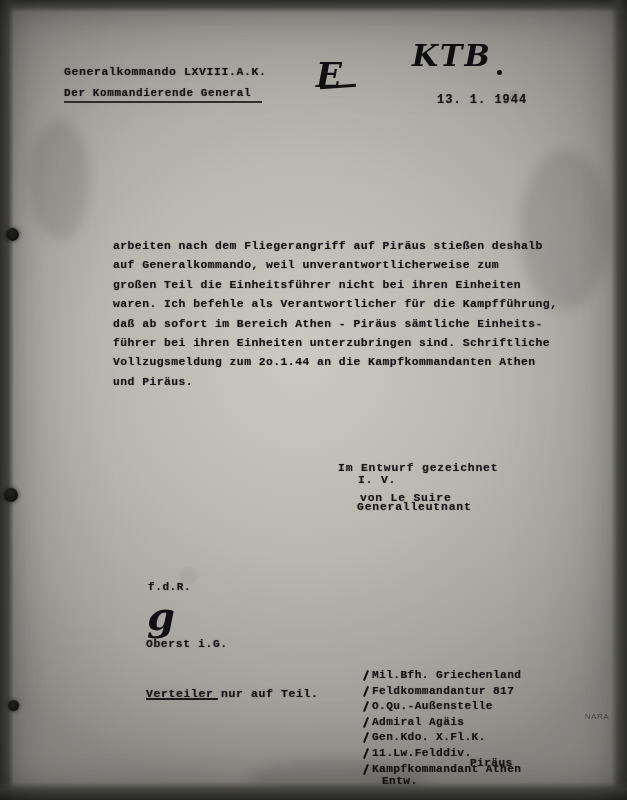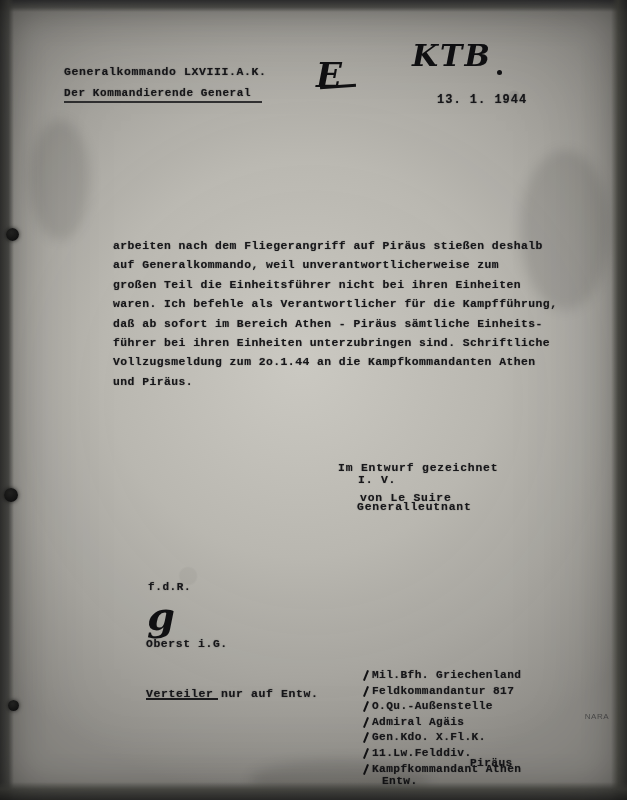--- a/index.html
+++ b/index.html
@@ -208,21 +208,21 @@
 
   <div class="center-line" id="sig-iv">I. V.</div>
   <div class="center-line" id="sig-entw">Im Entwurf gezeichnet</div>
   <div class="center-line" id="sig-von">von Le Suire</div>
   <div class="center-line" id="sig-gen">Generalleutnant</div>
 
   <div class="typed bold" id="fdr">f.d.R.</div>
   <div class="hand" id="hw-sig">g</div>
   <div class="typed bold" id="oberst">Oberst i.G.</div>
 
-  <div class="typed bold" id="verteiler"><span>Verteiler</span> <span>nur auf Entw.</span></div>
+  <div class="typed bold" id="verteiler"><span>Verteiler</span> <span>nur auf Teil.</span></div>
   <div id="verteiler-ul"></div>
 
   <div id="dist">
     <div class="dline"><span class="tick"></span><span>Mil.Bfh. Griechenland</span></div>
     <div class="dline"><span class="tick"></span><span>Feldkommandantur 817</span></div>
     <div class="dline"><span class="tick"></span><span>O.Qu.-Außenstelle</span></div>
     <div class="dline"><span class="tick"></span><span>Admiral Agäis</span></div>
     <div class="dline"><span class="tick"></span><span>Gen.Kdo. X.Fl.K.</span></div>
     <div class="dline"><span class="tick"></span><span>11.Lw.Felddiv.</span></div>
     <div class="dline"><span class="tick"></span><span>Kampfkommandant Athen</span></div>

